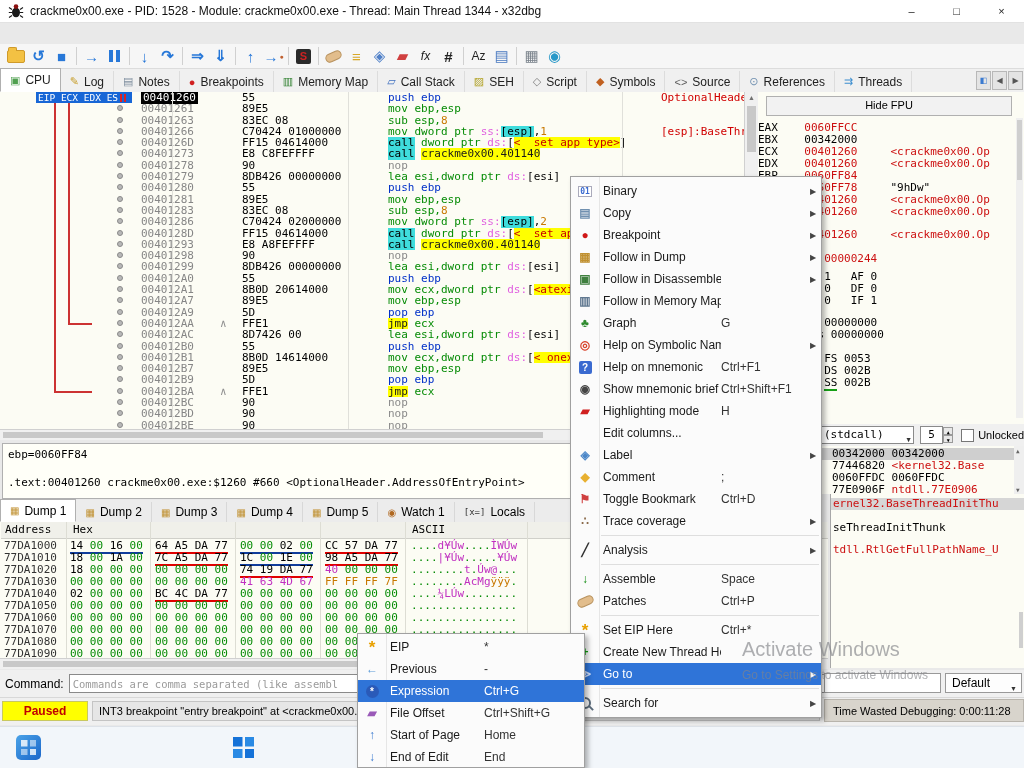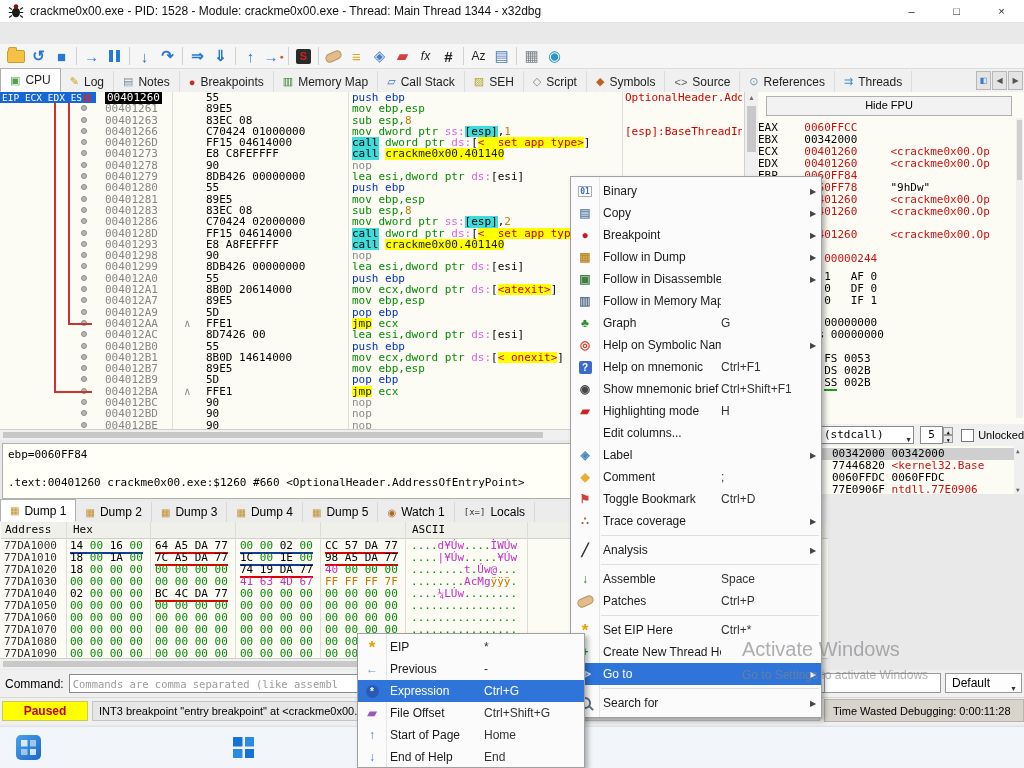--- a/index.html
+++ b/index.html
@@ -31,21 +31,21 @@
   .mag::after{content:"";position:absolute;width:6px;height:2px;background:#5a6a7a;transform:rotate(45deg);right:-5px;bottom:-2px;}
   
   .tabbar{position:absolute;left:0;top:69px;width:1024px;height:23px;background:#f0f0f0;border-bottom:1px solid #c8c8c8;display:flex;align-items:flex-end;}
   .tab{height:21px;display:flex;align-items:center;padding:0 9px;border-right:1px solid #dcdcdc;color:#222;white-space:nowrap;}
   .tab .ticon{margin-right:5px;font-size:11px;}
   .tab.active{background:#ffffff;border:1px solid #b0b0b0;border-bottom:1px solid #fff;height:22px;}
   .tabscroll{position:absolute;right:1px;bottom:2px;display:flex;gap:1px;}
   .tabscroll .sb{width:13px;height:17px;background:#e4e4e4;border:1px solid #b8b8b8;font-size:8px;display:flex;align-items:center;justify-content:center;color:#555;}
   
   .disasm{position:absolute;left:0;top:92px;width:758px;height:348px;background:#fcfcf4;border-right:1px solid #a8a8a8;overflow:hidden;}
-  .drows{position:absolute;left:0;top:0;width:744px;height:338px;overflow:hidden;}
+  .drows{position:absolute;left:0;top:0;width:744px;height:338px;overflow:hidden;padding-left:36px;}
   .drow{position:relative;display:flex;height:11.3px;line-height:11.3px;font-size:11px;white-space:nowrap;}
   .drow .gut{width:102px;position:relative;flex:none;}
   .drow .dot{position:absolute;left:81px;top:2px;width:6px;height:6px;border-radius:50%;background:#b8b8b8;border:1px solid #8a8a8a;box-sizing:border-box;}
   .drow .addr{width:104px;flex:none;color:#868686;padding-left:3px;box-sizing:border-box;}
   .drow .addr .eipbox{background:#000;color:#fff;padding:0 2px;}
   .drow .bytes{width:146px;flex:none;color:#000;position:relative;}
   .drow .bytes .up{position:absolute;left:-22px;color:#909090;}
   .drow .instr{flex:1;overflow:hidden;}
   .drow .cmt{position:absolute;left:625px;top:0;width:117px;overflow:hidden;color:#d00000;}
   .gutchip{position:absolute;left:0;top:0;width:94px;height:11px;background:#1766d6;color:#fff;font-size:9.5px;line-height:11px;padding-left:2px;overflow:hidden;}
@@ -640,20 +640,30 @@
         <div class="argrow" style="top: 14px;"><span class="txt"><span class="r-k">77446820 </span><span class="r-red">&lt;kernel32.Base</span></span></div>
         <div class="argrow" style="top: 26px;"><span class="txt"><span class="r-k">0060FFDC 0060FFDC</span></span></div>
         <div class="argrow" style="top: 38px;"><span class="txt"><span class="r-k">77E0906F </span><span class="r-red">ntdll.77E0906</span></span></div>
       </div>
     <div class="argsscroll">
       <div style="position:absolute;top:1px;left:2px;">▲</div>
       <div style="position:absolute;bottom:1px;left:2px;">▼</div>
     </div>
   </div>
 
+  <div class="stackpanel mono">
+    <div id="stkrows">
+        <div class="stkrow sel" style="top: 4px;"><span class="txt r-red">ernel32.BaseThreadInitThu</span></div>
+        <div class="stkrow" style="top: 28px;"><span class="txt r-k">seThreadInitThunk</span></div>
+        <div class="stkrow" style="top: 50px;"><span class="txt r-red">tdll.RtlGetFullPathName_U</span></div>
+      </div>
+    <div class="stkscroll">
+        <div class="thumb"></div>
+      </div>
+  </div>
 
   <div class="infobox mono">
     <div class="l1">ebp=0060FF84</div>
     <div class="l2">.text:00401260 crackme0x00.exe:$1260 #660 &lt;OptionalHeader.AddressOfEntryPoint&gt;</div>
   </div>
 
   <div class="dumptabs" id="dumptabs">
       <span class="dtab active">
         <span class="ticon" style="color: rgb(192, 144, 48);">▦</span>
         <span>Dump 1</span>
@@ -964,21 +974,21 @@
           <span style="color: rgb(58, 122, 208); font-weight: bold;">↑</span>
         </span>
         <span class="mlabel">Start of Page</span>
         <span class="mshort">Home</span>
         <span class="msub"></span>
       </div>
       <div class="mitem">
         <span class="mic">
           <span style="color: rgb(58, 122, 208); font-weight: bold;">↓</span>
         </span>
-        <span class="mlabel">End of Help</span>
+        <span class="mlabel">End of Edit</span>
         <span class="mshort">End</span>
         <span class="msub"></span>
       </div>
     </div>
 
   <div class="watermark">
     <div class="w1">Activate Windows</div>
     <div class="w2">Go to Settings to activate Windows</div>
   </div>
 

